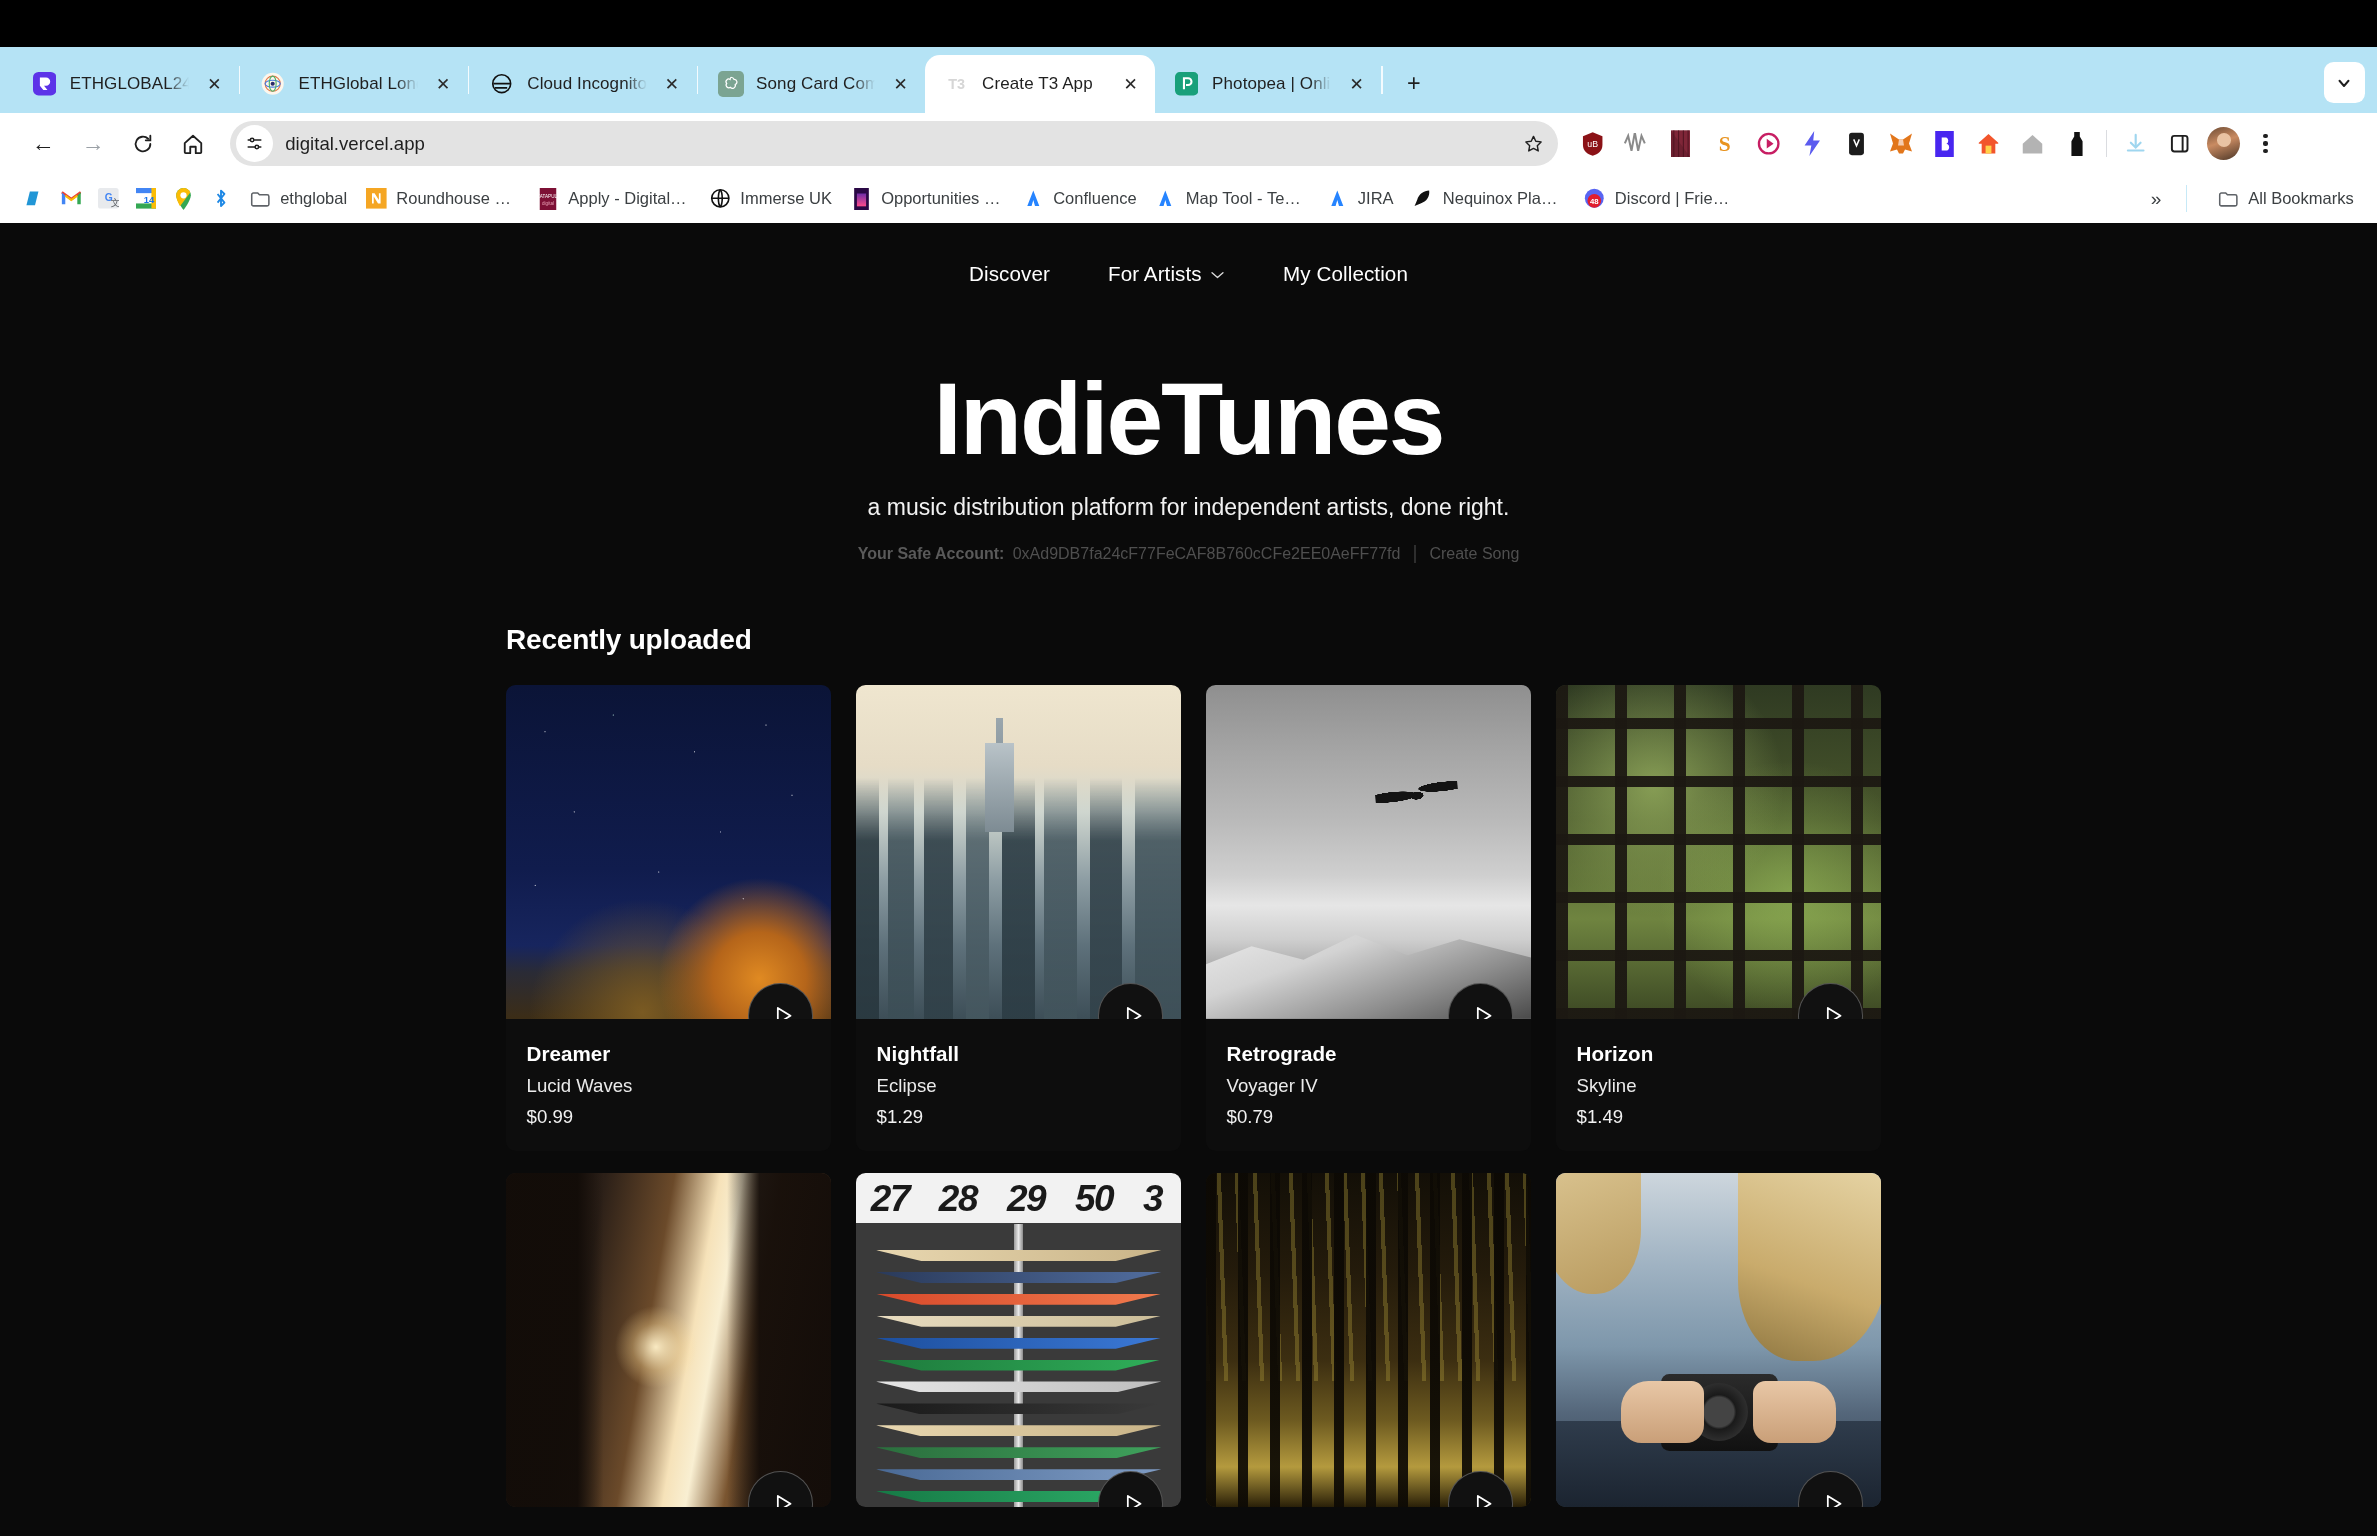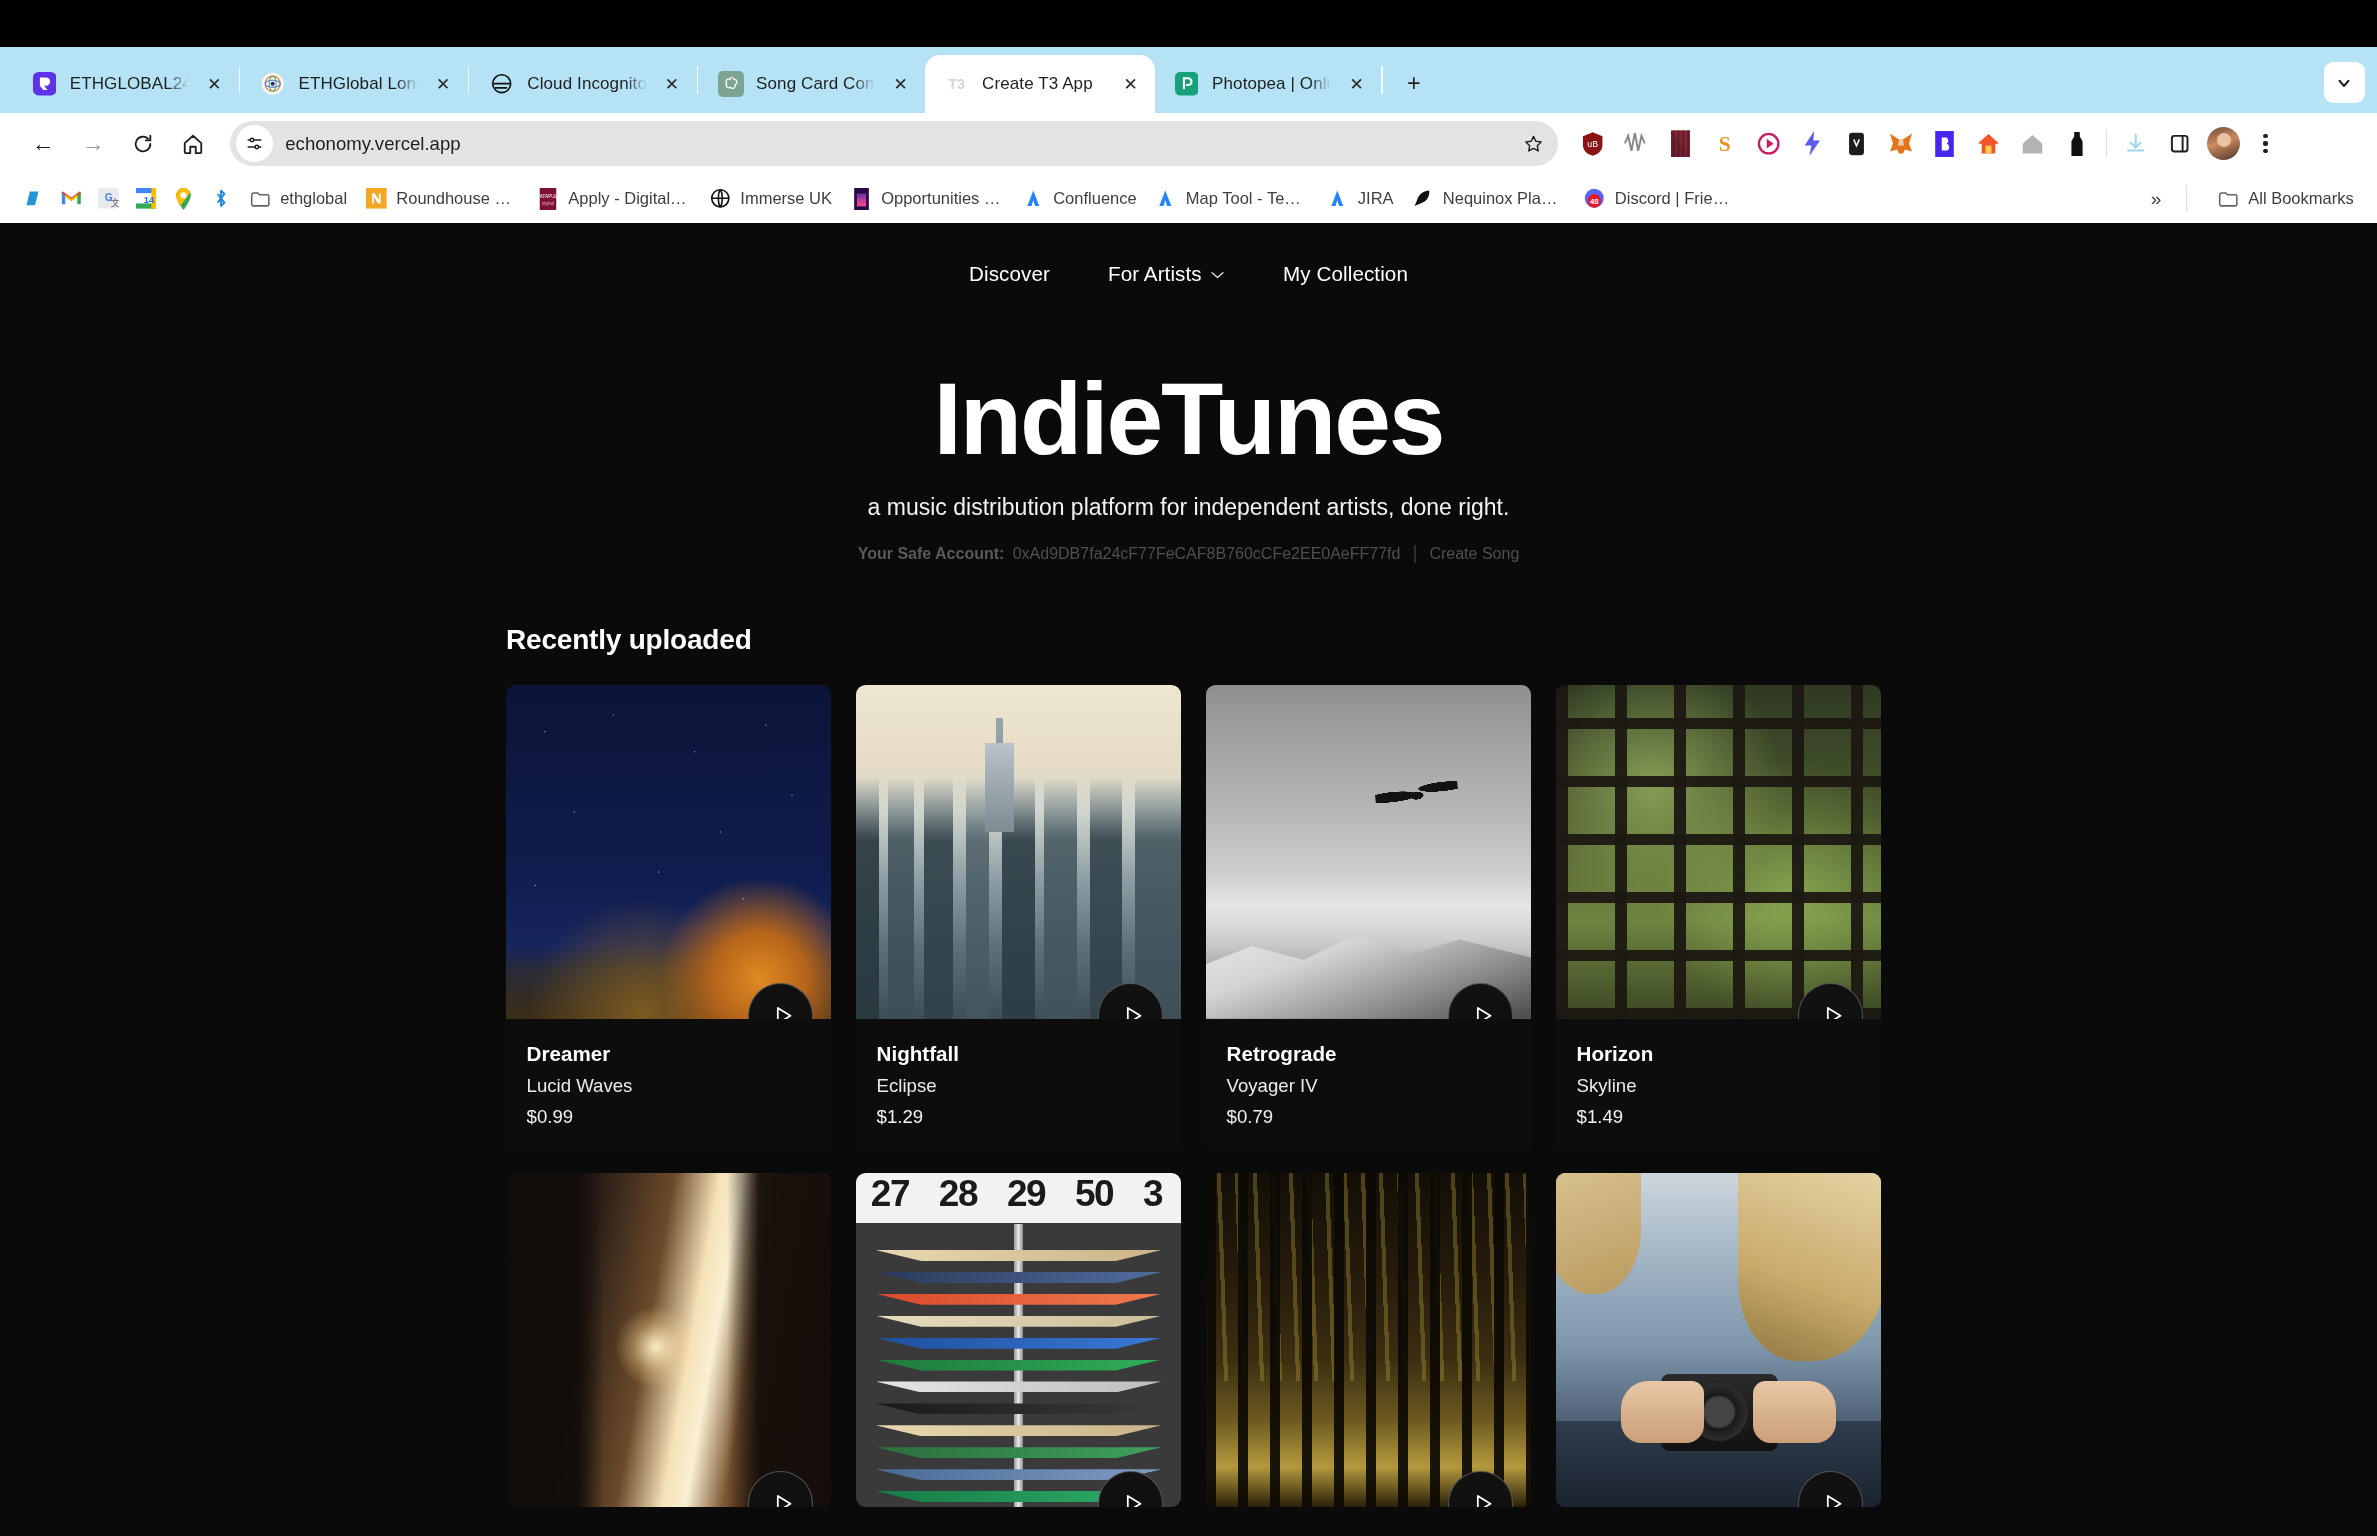--- a/index.html
+++ b/index.html
@@ -237,22 +237,22 @@
   .art-street::before{
     content:""; position:absolute; left:46%; top:52%; width:83px; height:83px;
     transform: translate(-50%,-50%);
     background: radial-gradient(circle, rgba(255,240,200,.95), rgba(255,220,150,.35) 40%, transparent 70%);
   }
   .art-hangers {
     background: linear-gradient(#f2f2f2 0 15%, #3a3a3a 15% 100%);
   }
   .art-hangers .numbers{
     position:absolute; left:0; right:4px; top:0; height:15%;
-    display:flex; justify-content:space-around;
-    font-size: 37px; font-weight:800; color:#1a1a1a; letter-spacing:-1.4px;
+    display:flex; align-items:center; justify-content:space-around;
+    font-size: 37px; font-weight:800; color:#1a1a1a; letter-spacing:-1.4px;font-style:italic;
   }
   .art-hangers .rail{
     position:absolute; left:50%; top:15%; bottom:0; width:9.6px; margin-left:-4.8px;
     background: linear-gradient(90deg,#9a9a9a,#e8e8e8,#8c8c8c);
   }
   .art-hangers .bars{ position:absolute; left:6%; right:6%; top:18%; bottom:0;}
   .art-hangers .bars i{
     position:absolute; left:0; right:0; height:11px; border-radius:2.1px;
     clip-path: polygon(0 0, 100% 0, 84% 100%, 16% 100%);
   }
@@ -396,21 +396,21 @@
       <span class="omnibox-icon">
         <svg width="19" height="19" viewBox="0 0 24 24" fill="none" stroke="#1f1f1f" stroke-width="1.9" stroke-linecap="round">
             <circle cx="9" cy="7.5" r="2.2"></circle>
             <line x1="12" y1="7.5" x2="20" y2="7.5"></line>
             <line x1="4" y1="7.5" x2="6.6" y2="7.5"></line>
             <circle cx="15" cy="16.5" r="2.2"></circle>
             <line x1="4" y1="16.5" x2="12.6" y2="16.5"></line>
             <line x1="17.6" y1="16.5" x2="20" y2="16.5"></line>
           </svg>
       </span>
-      <span class="omnibox-url">echonomy.vercel.app</span>
+      <span class="omnibox-url">digital.vercel.app</span>
       <span class="omnibox-star">
         <svg width="19" height="19" viewBox="0 0 24 24" fill="none" stroke="#1f1f1f" stroke-width="1.8" stroke-linejoin="round">
             <polygon points="12 3 14.9 9.2 21.6 10 16.8 14.8 18 21.4 12 18.2 6 21.4 7.2 14.8 2.4 10 9.1 9.2"></polygon>
           </svg>
       </span>
     </div>
 
     <div class="ext-icons">
       <span class="ext-icon">
           <svg width="23.4" height="26" viewBox="0 0 24 26">

